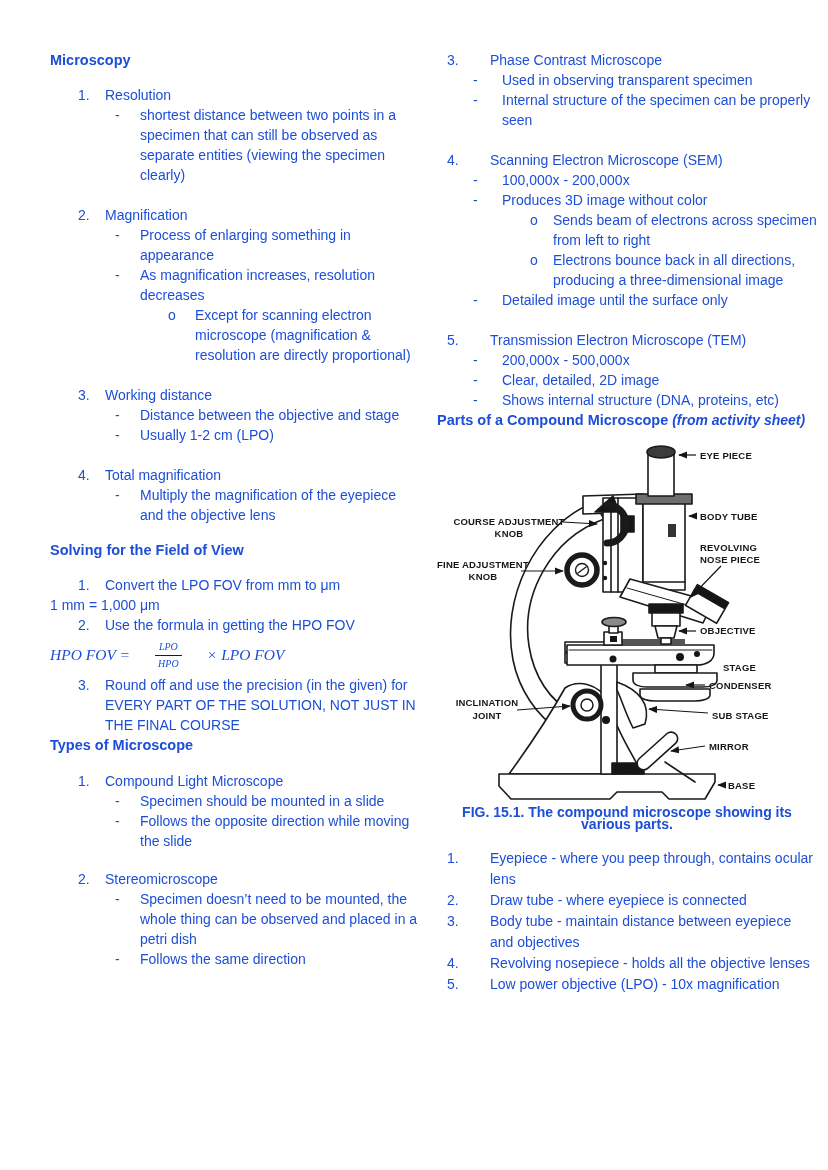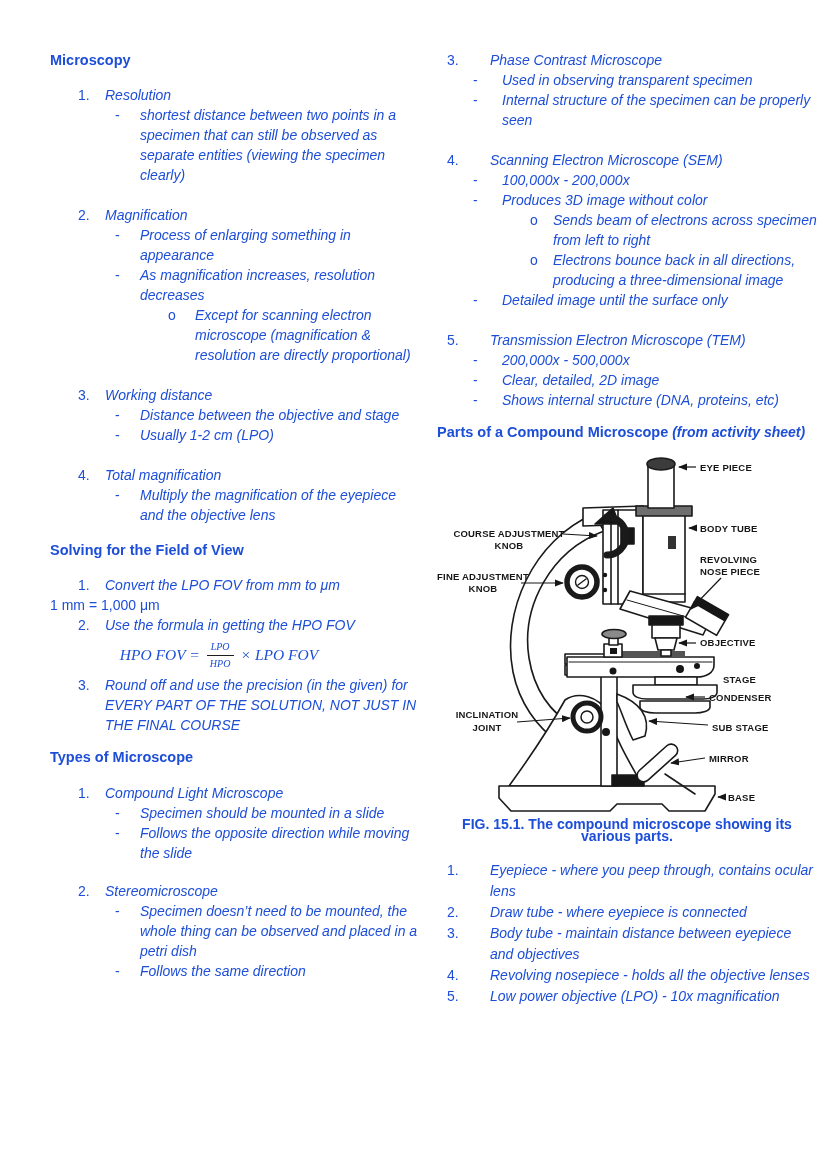--- a/index.html
+++ b/index.html
@@ -7,34 +7,34 @@
     position:relative; width:828px; height:1170px; background:#ffffff;
     font-family:"Liberation Sans", sans-serif; font-size:14px; line-height:20px;
     color:#1d4ed8; overflow:hidden; margin:0 auto;
   }
   .col { position:absolute; top:50px; }
   .L { left:50px;  width:372px; }
   .R { left:437px; width:380px; }
   .h1 { font-weight:bold; font-size:14.5px; }
   .row { display:flex; align-items:flex-start; }
   .mk  { flex:none; }
-  .txt { flex:1;font-style:italic; }
+  .txt { flex:1; }
   .L .num-row { padding-left:28px; }  .L .num-row .mk { width:27px; }
   .L .dash    { padding-left:65px; }  .L .dash .mk    { width:25px; }
   .L .circ    { padding-left:118px; } .L .circ .mk    { width:27px; }
   .R .num-row { padding-left:10px; }  .R .num-row .mk { width:43px; }
   .R .dash    { padding-left:36px; }  .R .dash .mk    { width:29px; }
   .R .circ    { padding-left:93px; }  .R .circ .mk    { width:23px; }
-  .mt2{margin-top:2px}.mt12{margin-top:12px}.mt15{margin-top:15px}
+  .mt2{margin-top:2px}.mt12{}.mt15{margin-top:15px}
   .mt16{margin-top:16px}.mt18{margin-top:18px}.mt20{margin-top:20px}
   .center-line { text-align:left; padding-right:34px; }
   .formula {
-    height:40px; display:flex; align-items:center; justify-content:center;
+    height:40px; display:flex; align-items:center; justify-content:flex-start;
     padding-right:34px; font-family:"Liberation Serif", serif; font-style:italic;
-    font-size:15.5px; gap:7px;
+    font-size:15.5px; gap:25px;
   }
   .frac { display:inline-flex; flex-direction:column; align-items:center; line-height:16px; font-size:10px; }
   .frac .ft { padding:0 4px; border-bottom:1.4px solid #1d1d1d; }
   .parts-head .ital { font-style:italic; font-weight:600; }
   .parts-list { line-height:21px; }
   .caption { text-align:center; font-size:14px; font-weight:bold; line-height:12px; margin-top:2px; }
   .dlabel { font-size:9.5px; font-weight:bold; font-family:"Liberation Sans",sans-serif; fill:#161616; letter-spacing:0.2px; }
   svg { display:block; }
 </style>
 </head>

